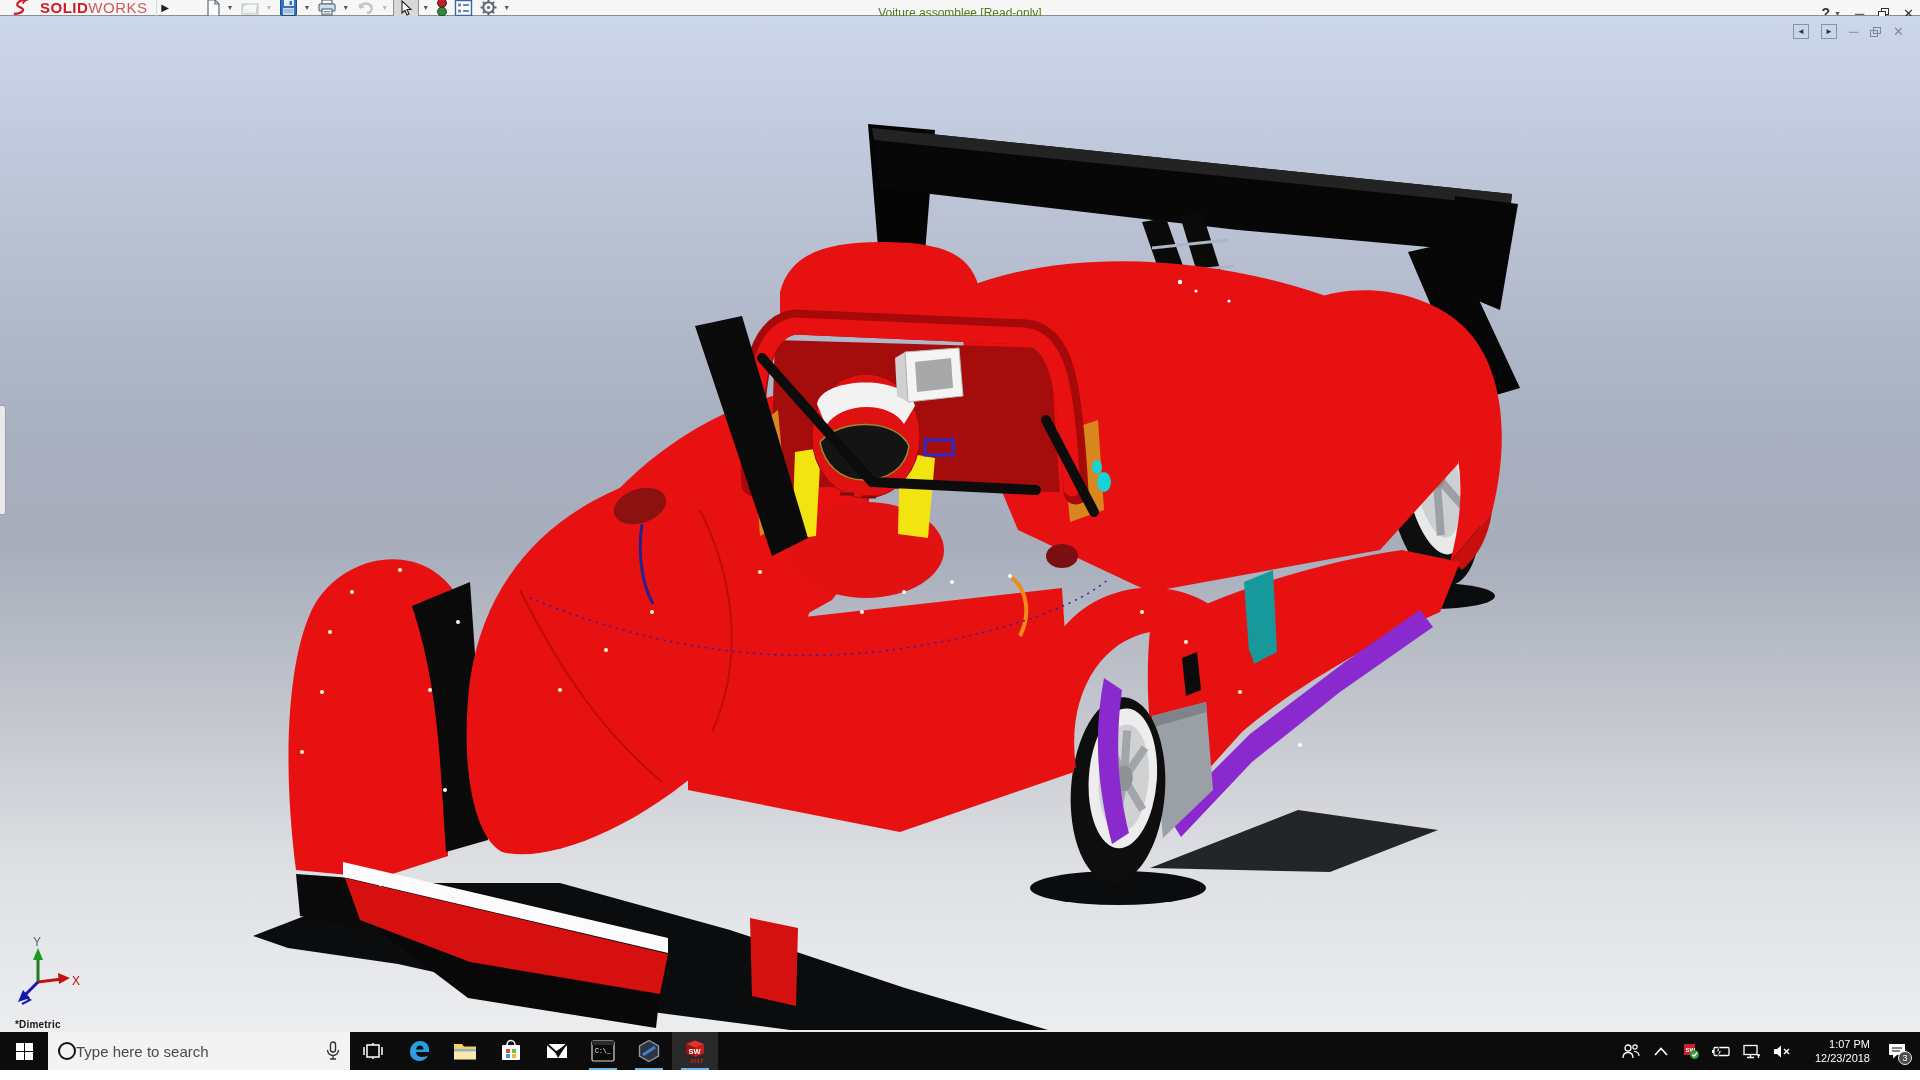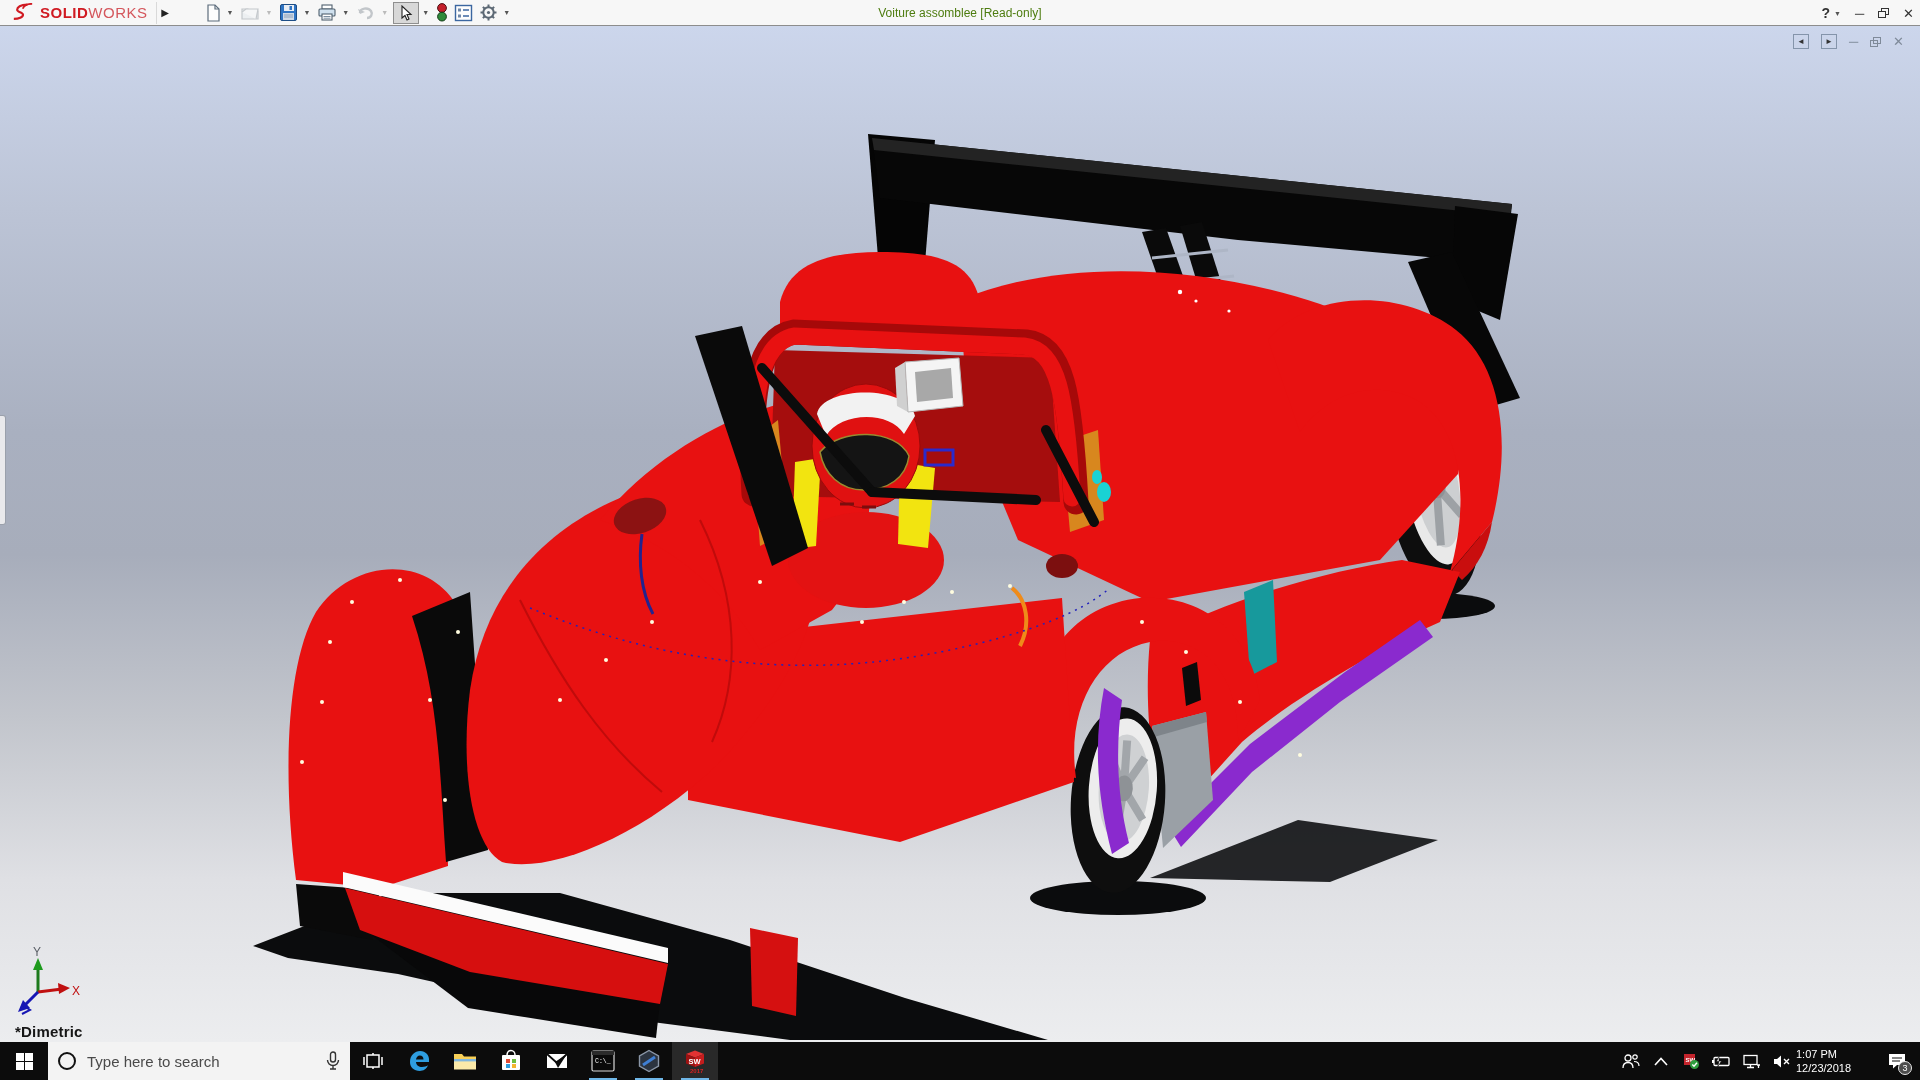--- a/index.html
+++ b/index.html
@@ -1,20 +1,20 @@
 <!DOCTYPE html>
 <html><head>
 <meta charset="utf-8">
 <style>
   * { margin:0; padding:0; box-sizing:border-box; }
   html,body { width:1920px; height:1080px; overflow:hidden;
     font-family:"Liberation Sans", sans-serif; }
 
   
-  .titlebar { position:relative; height:26px; background:#f7f7f7;
+  .titlebar { position:relative; height:16px; background:#f7f7f7;
     border-bottom:1px solid #8d8d8d; display:flex; align-items:center; }
   .logo { display:flex; align-items:center; gap:4px; padding:0 8px 0 10px; height:100%; }
   .logo-mark { width:26px; height:20px; }
   .logo-text { font-size:15px; letter-spacing:.5px; color:#d01a22; white-space:nowrap; }
   .logo-text b { font-weight:700; }
   .logo-text span { font-weight:300; color:#d4565c; }
   .flyout-btn { width:18px; height:22px; display:flex; align-items:center; justify-content:center;
     border-left:1px solid #d9d9d9; color:#222; font-size:10px; }
   .toolbar { display:flex; align-items:center; gap:2px; margin-left:28px; height:100%; }
   .tb-btn { display:flex; align-items:center; justify-content:center; height:22px; padding:0 2px; }
@@ -44,39 +44,39 @@
     gap:12px; }
   .dc-nav { width:16px; height:15px; border:1px solid #8494aa; display:flex; align-items:center;
     justify-content:center; font-size:8px; color:#333; background:transparent; }
   .dc-glyph { color:#7f8a99; font-size:13px; line-height:1; }
   .dc-restore { width:11px; height:10px; position:relative; }
   .dc-restore i { position:absolute; border:1px solid #7f8a99; width:8px; height:7px; display:block; }
   .dc-restore i:first-child { right:0; top:0; }
   .dc-restore i:last-child { left:0; bottom:0; }
   .left-tab { position:absolute; left:0; top:389px; width:6px; height:110px;
     background:#e9e9ec; border:1px solid #9aa0ab; border-left:none; border-radius:0 3px 3px 0; }
-  .view-label { position:absolute; left:15px; bottom:2px; font-size:15px; font-weight:600;
+  .view-label { position:absolute; left:15px; bottom:2px; font-size:10px; font-weight:600;
     color:#161616; letter-spacing:.2px; }
 
   
   .taskbar { height:38px; background:#0c0c0c; display:flex; align-items:stretch; }
   .tb-start { width:48px; display:flex; align-items:center; justify-content:center; }
-  .tb-search { width:302px; background:#f3f3f3; display:flex; align-items:center; gap:11px;
+  .tb-search { width:302px; background:#f3f3f3; display:flex; align-items:center; gap:0;
     padding:0 10px; }
   .tb-search .ring { width:18px; height:18px; border:2px solid #111; border-radius:50%; flex:none; }
   .tb-search input { flex:1; border:none; outline:none; background:transparent; font-size:15px;
     color:#3d3d3d; font-family:"Liberation Sans",sans-serif; }
   .tb-search input::placeholder { color:#4a4a4a; opacity:1; }
   .task-slot { width:46px; display:flex; align-items:center; justify-content:center; position:relative; }
   .task-slot.running::after { content:""; position:absolute; left:9px; right:9px; bottom:0;
     height:2.5px; background:#6fb7e8; }
   .task-slot.active { background:rgba(255,255,255,.12); }
   .tb-spacer { flex:1; }
   .tray-slot { width:30px; display:flex; align-items:center; justify-content:center; position:relative; }
-  .tb-clock { width:78px; display:flex; flex-direction:column; align-items:flex-start;
+  .tb-clock { width:78px; display:flex; flex-direction:column; align-items:flex-end;
     justify-content:center; color:#fff; font-size:11px; line-height:14px; padding-right:4px; }
   .tb-action { width:46px; display:flex; align-items:center; justify-content:center; position:relative; }
   .badge { position:absolute; right:8px; bottom:5px; min-width:14px; height:14px; border-radius:7px;
     background:#4d4d4d; border:1px solid #e8e8e8; color:#fff; font-size:9px; display:flex;
     align-items:center; justify-content:center; padding:0 2px; }
 </style>
 </head>
 <body>
 
 <div class="titlebar">

